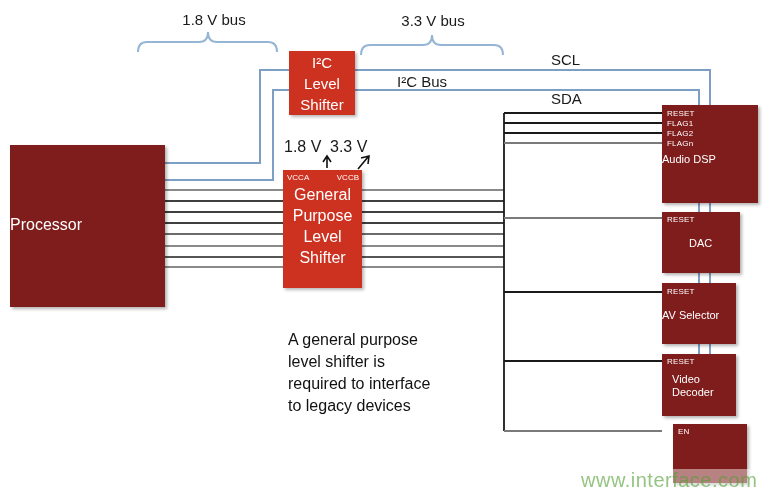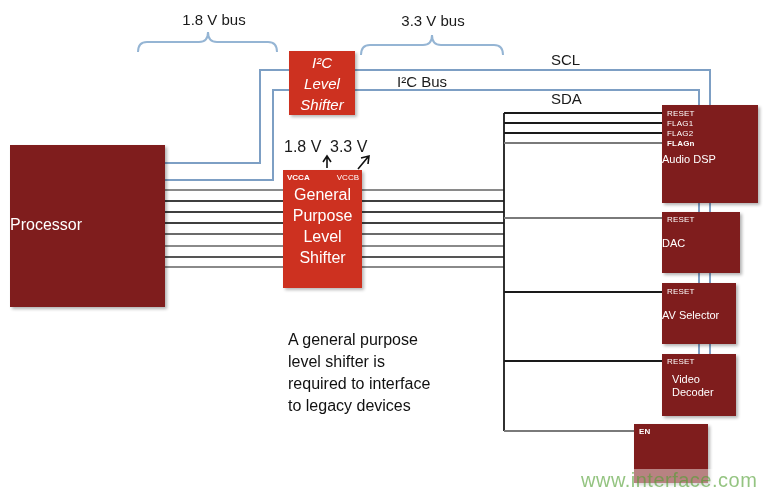--- a/index.html
+++ b/index.html
@@ -61,64 +61,64 @@
   <div class="lbl" style="left:139px;top:11px;width:150px;text-align:center;font-size:15px;">1.8 V bus</div>
   <div class="lbl" style="left:358px;top:12px;width:150px;text-align:center;font-size:15px;">3.3 V bus</div>
   <div class="lbl" style="left:551px;top:51px;font-size:15px;">SCL</div>
   <div class="lbl" style="left:551px;top:90px;font-size:15px;">SDA</div>
   <div class="lbl" style="left:397px;top:73px;font-size:15px;">I²C Bus</div>
 
   <div class="box blackbox" style="left:10px;top:145px;width:155px;height:162px;padding-left:16px;">
     <div class="devname" style="top:73px;font-size:16px;">Processor</div>
   </div>
 
-  <div class="box redbox" style="left:289px;top:51px;width:66px;height:64px;font-size:15px;line-height:21px;padding-top:1px;font-style:italic;">
+  <div class="box redbox" style="left:289px;top:51px;width:66px;height:64px;font-size:15px;line-height:21px;padding-top:1px;">
     <div>I²C</div>
     <div>Level</div>
     <div>Shifter</div>
   </div>
 
   <div class="lbl" style="left:284px;top:138px;font-size:16px;">1.8 V</div>
   <div class="lbl" style="left:330px;top:138px;font-size:16px;">3.3 V</div>
 
   <div class="box redbox" style="left:283px;top:170px;width:79px;height:118px;">
-    <div style="position:absolute;left:4px;top:3px;font-size:8px;font-weight:bold;">VCCA</div>
+    <div style="position:absolute;left:4px;top:3px;font-size:8px;">VCCA</div>
     <div style="position:absolute;right:3px;top:3px;font-size:8px;">VCCB</div>
     <div style="position:absolute;left:0;right:0;top:14px;font-size:16px;line-height:21px;text-align:center;">
       <div>General</div>
       <div>Purpose</div>
       <div>Level</div>
       <div>Shifter</div>
     </div>
   </div>
 
   <div class="box blackbox" style="left:662px;top:105px;width:96px;height:98px;">
     <div class="pin" style="top:4px;">RESET</div>
     <div class="pin" style="top:14px;">FLAG1</div>
     <div class="pin" style="top:24px;">FLAG2</div>
-    <div class="pin" style="top:34px;font-weight:bold;">FLAGn</div>
+    <div class="pin" style="top:34px;">FLAGn</div>
     <div class="devname" style="top:48px;">Audio DSP</div>
   </div>
 
   <div class="box blackbox" style="left:662px;top:212px;width:78px;height:61px;">
     <div class="pin" style="top:3px;">RESET</div>
-    <div class="devname" style="top:25px;">DAC</div>
+    <div class="devname" style="top:25px;padding-left:27px;">DAC</div>
   </div>
 
   <div class="box blackbox" style="left:662px;top:283px;width:74px;height:61px;">
     <div class="pin" style="top:4px;">RESET</div>
     <div class="devname" style="top:26px;">AV Selector</div>
   </div>
 
   <div class="box blackbox" style="left:662px;top:354px;width:74px;height:62px;">
     <div class="pin" style="top:3px;">RESET</div>
     <div class="devname" style="top:19px;white-space:normal;padding:0 10px;">Video Decoder</div>
   </div>
 
-  <div class="box blackbox" style="left:634px;top:424px;width:74px;height:59px;font-weight:bold;">
+  <div class="box blackbox" style="left:673px;top:424px;width:74px;height:59px;">
     <div class="pin" style="top:3px;">EN</div>
     <div class="devname" style="top:27px;margin-top:38px;">Load Switch</div>
   </div>
 
   <div class="abs" style="left:288px;top:329px;z-index:3;">
     <div class="note-line">A general purpose</div>
     <div class="note-line">level shifter is</div>
     <div class="note-line">required to interface</div>
     <div class="note-line">to legacy devices</div>
   </div>

